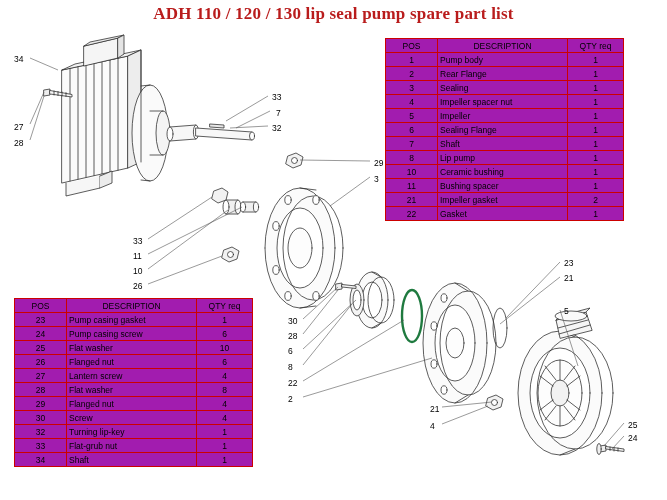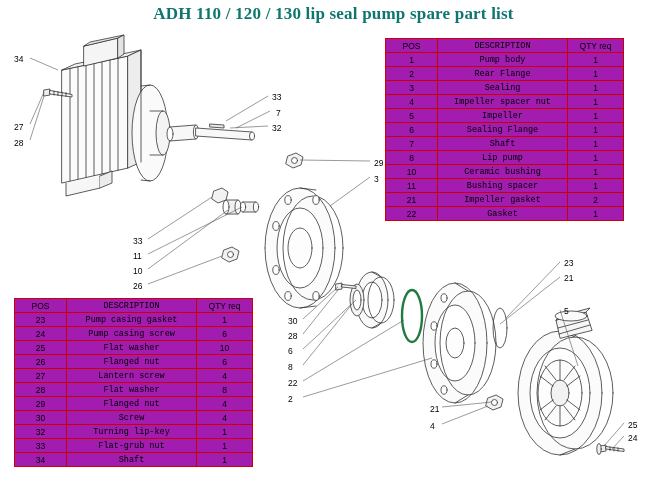--- a/index.html
+++ b/index.html
@@ -20,21 +20,21 @@
     height: 500px;
   }
   #title {
     position: absolute;
     top: 4px;
     left: 0;
     width: 667px;
     text-align: center;
     font-size: 17px;
     font-weight: bold;
-    color: #0f766e;
+    color: #b91c1c;
     font-family: "Liberation Serif", serif;
     letter-spacing: 0.2px;
   }
   .table {
     position: absolute;
     border-collapse: collapse;
     font-size: 8.5px;
     color: #000;
     background: #a21caf;
   }
@@ -44,23 +44,23 @@
     height: 14px;
     box-sizing: border-box;
     font-weight: normal;
     color: #000;
   }
   .table th {
     text-align: center;
     font-weight: normal;
   }
   .c-pos { width: 52px; text-align: center; }
-  .c-desc { width: 130px; text-align: center; font-family: Liberation Mono, monospace; }
+  .c-desc { width: 130px; text-align: center; }
   .c-qty { width: 56px; text-align: center; }
-  .cell-desc-left { text-align: center; padding-left: 6px; }
+  .cell-desc-left { text-align: left; padding-left: 6px; }
 
   #table-top { top: 38px; left: 385px; }
   #table-bottom { top: 298px; left: 14px; }
 
   #drawing {
     position: absolute;
     top: 28px;
     left: 0;
     width: 667px;
     height: 472px;

